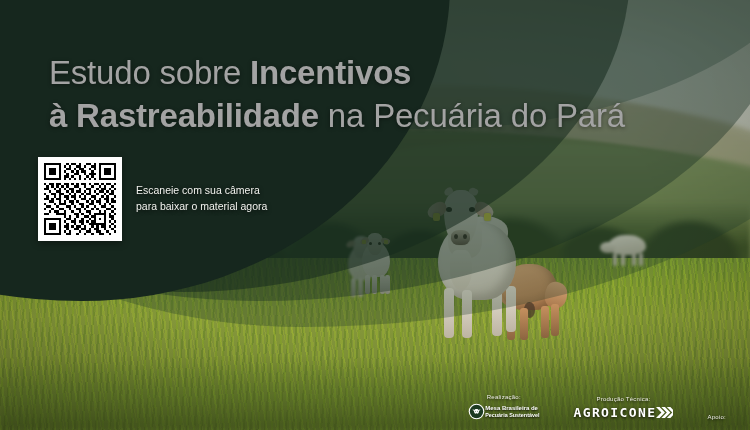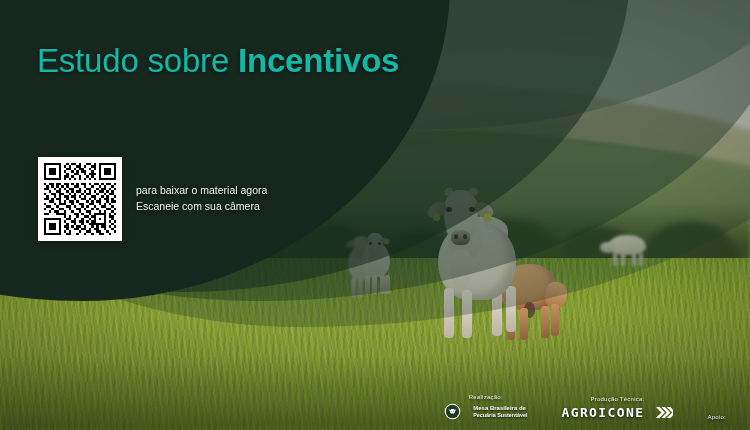--- a/index.html
+++ b/index.html
@@ -189,27 +189,27 @@
   .sw4{left:-52%;top:-80%;width:112%;height:150%;
     background:#16271e;
     border-radius:0 0 50% 64% / 0 0 56% 72%;}
   .sw-top{left:-6%;top:-128%;width:118%;height:158%;
     background:rgba(86,104,96,.42);
     border-radius:0 0 46% 42% / 0 0 34% 32%;}
 
   
   .title{
     position:absolute;left:33px;top:36px;width:640px;
-    color:#14b8a6;
+    color:#a3a3a3;
     font-size:33px;line-height:1.30;
     font-weight:300;
     letter-spacing:-.2px;
     font-stretch:condensed;
     text-shadow:0 1px 4px rgba(0,0,0,.45);
-    margin:4px;
+    margin:16px;
   }
   .title b{font-weight:700;}
   .title .l2{display:block;}
 
   
   .qr-block{position:absolute;left:38px;top:157px;display:flex;align-items:center;gap:14px;}
   .qr-card{
     width:84px;height:84px;background:#ffffff;padding:6px;
     display:block;box-shadow:0 2px 7px rgba(0,0,0,.40);
   }
@@ -227,21 +227,21 @@
     position:absolute;left:0;bottom:10px;width:100%;
     display:flex;justify-content:flex-end;align-items:flex-end;
     gap:34px;padding-right:24px;
   }
   .logo-group{display:flex;flex-direction:column;align-items:center;gap:3px;}
   .logo-kicker{
     color:#f0efe8;font-size:6px;letter-spacing:.25px;
     text-shadow:0 1px 3px rgba(0,0,0,.85);
     white-space:nowrap;
   }
-  .logo-row{display:flex;align-items:center;gap:12px;}
+  .logo-row{display:flex;align-items:center;gap:0;}
   .logo-mark{display:block;}
   .logo-text{display:flex;flex-direction:column;line-height:1.12;}
   .logo-text .t1{color:#fff;font-size:6px;font-weight:700;white-space:nowrap;
     text-shadow:0 1px 2px rgba(0,0,0,.9);}
   .logo-text .t2{color:#fff;font-size:5.4px;font-weight:700;white-space:nowrap;
     text-shadow:0 1px 2px rgba(0,0,0,.9);}
   .agroicone-word{
     color:#fff;font-size:13px;font-weight:700;letter-spacing:1.4px;
     font-family:"DejaVu Sans Mono", monospace;
     text-shadow:0 1px 3px rgba(0,0,0,.9);
@@ -338,20 +338,21 @@
   </div>
 
   <div class="swoosh sw-top"></div>
   <div class="swoosh sw1"></div>
   <div class="swoosh sw2"></div>
   <div class="swoosh sw3"></div>
   <div class="swoosh sw4"></div>
 
   <h1 class="title">
     <span><span>Estudo sobre </span><b>Incentivos</b></span>
+    <span class="l2"><b>à Rastreabilidade</b><span> na Pecuária do Pará</span></span>
   </h1>
 
   <div class="qr-block">
     <div class="qr-card">
       <svg viewBox="0 0 29 29" shape-rendering="crispEdges" aria-hidden="true">
         <rect width="29" height="29" fill="#fff"></rect>
         <g fill="#000">
 
           <path d="M0 0h7v7H0z"></path>
             <path d="M1 1h5v5H1z" fill="#fff"></path>
@@ -396,22 +397,22 @@
           <path d="M8 23h1v1H8zM11 23h2v1h-2zM14 23h2v1h-2zM17 23h1v1h-1zM19 23h1v1h-1zM26 23h1v1h-1zM28 23h1v1h-1z"></path>
           <path d="M9 24h1v1H9zM12 24h1v1h-1zM15 24h1v1h-1zM18 24h2v1h-2zM27 24h1v1h-1z"></path>
           <path d="M8 25h2v1H8zM11 25h1v1h-1zM13 25h2v1h-2zM16 25h1v1h-1zM19 25h1v1h-1zM21 25h1v1h-1zM23 25h2v1h-2zM26 25h1v1h-1zM28 25h1v1h-1z"></path>
           <path d="M9 26h1v1H9zM12 26h2v1h-2zM15 26h2v1h-2zM18 26h1v1h-1zM20 26h2v1h-2zM24 26h1v1h-1zM27 26h1v1h-1z"></path>
           <path d="M8 27h1v1H8zM10 27h1v1h-1zM14 27h1v1h-1zM17 27h2v1h-2zM21 27h2v1h-2zM25 27h1v1h-1zM28 27h1v1h-1z"></path>
           <path d="M9 28h2v1H9zM13 28h1v1h-1zM16 28h1v1h-1zM19 28h1v1h-1zM22 28h2v1h-2zM26 28h1v1h-1z"></path>
         </g>
       </svg>
     </div>
     <div class="qr-caption">
+      <span>Escaneie com sua câmera</span>
       <span>para baixar o material agora</span>
-      <span>Escaneie com sua câmera</span>
     </div>
   </div>
 
   <div class="footer">
 
     <div class="logo-group">
       <div class="logo-kicker">Realização:</div>
       <div class="logo-row">
         <svg class="logo-mark" width="17" height="17" viewBox="0 0 24 24" aria-hidden="true">
           <circle cx="12" cy="12" r="11" fill="#ffffff"></circle>

